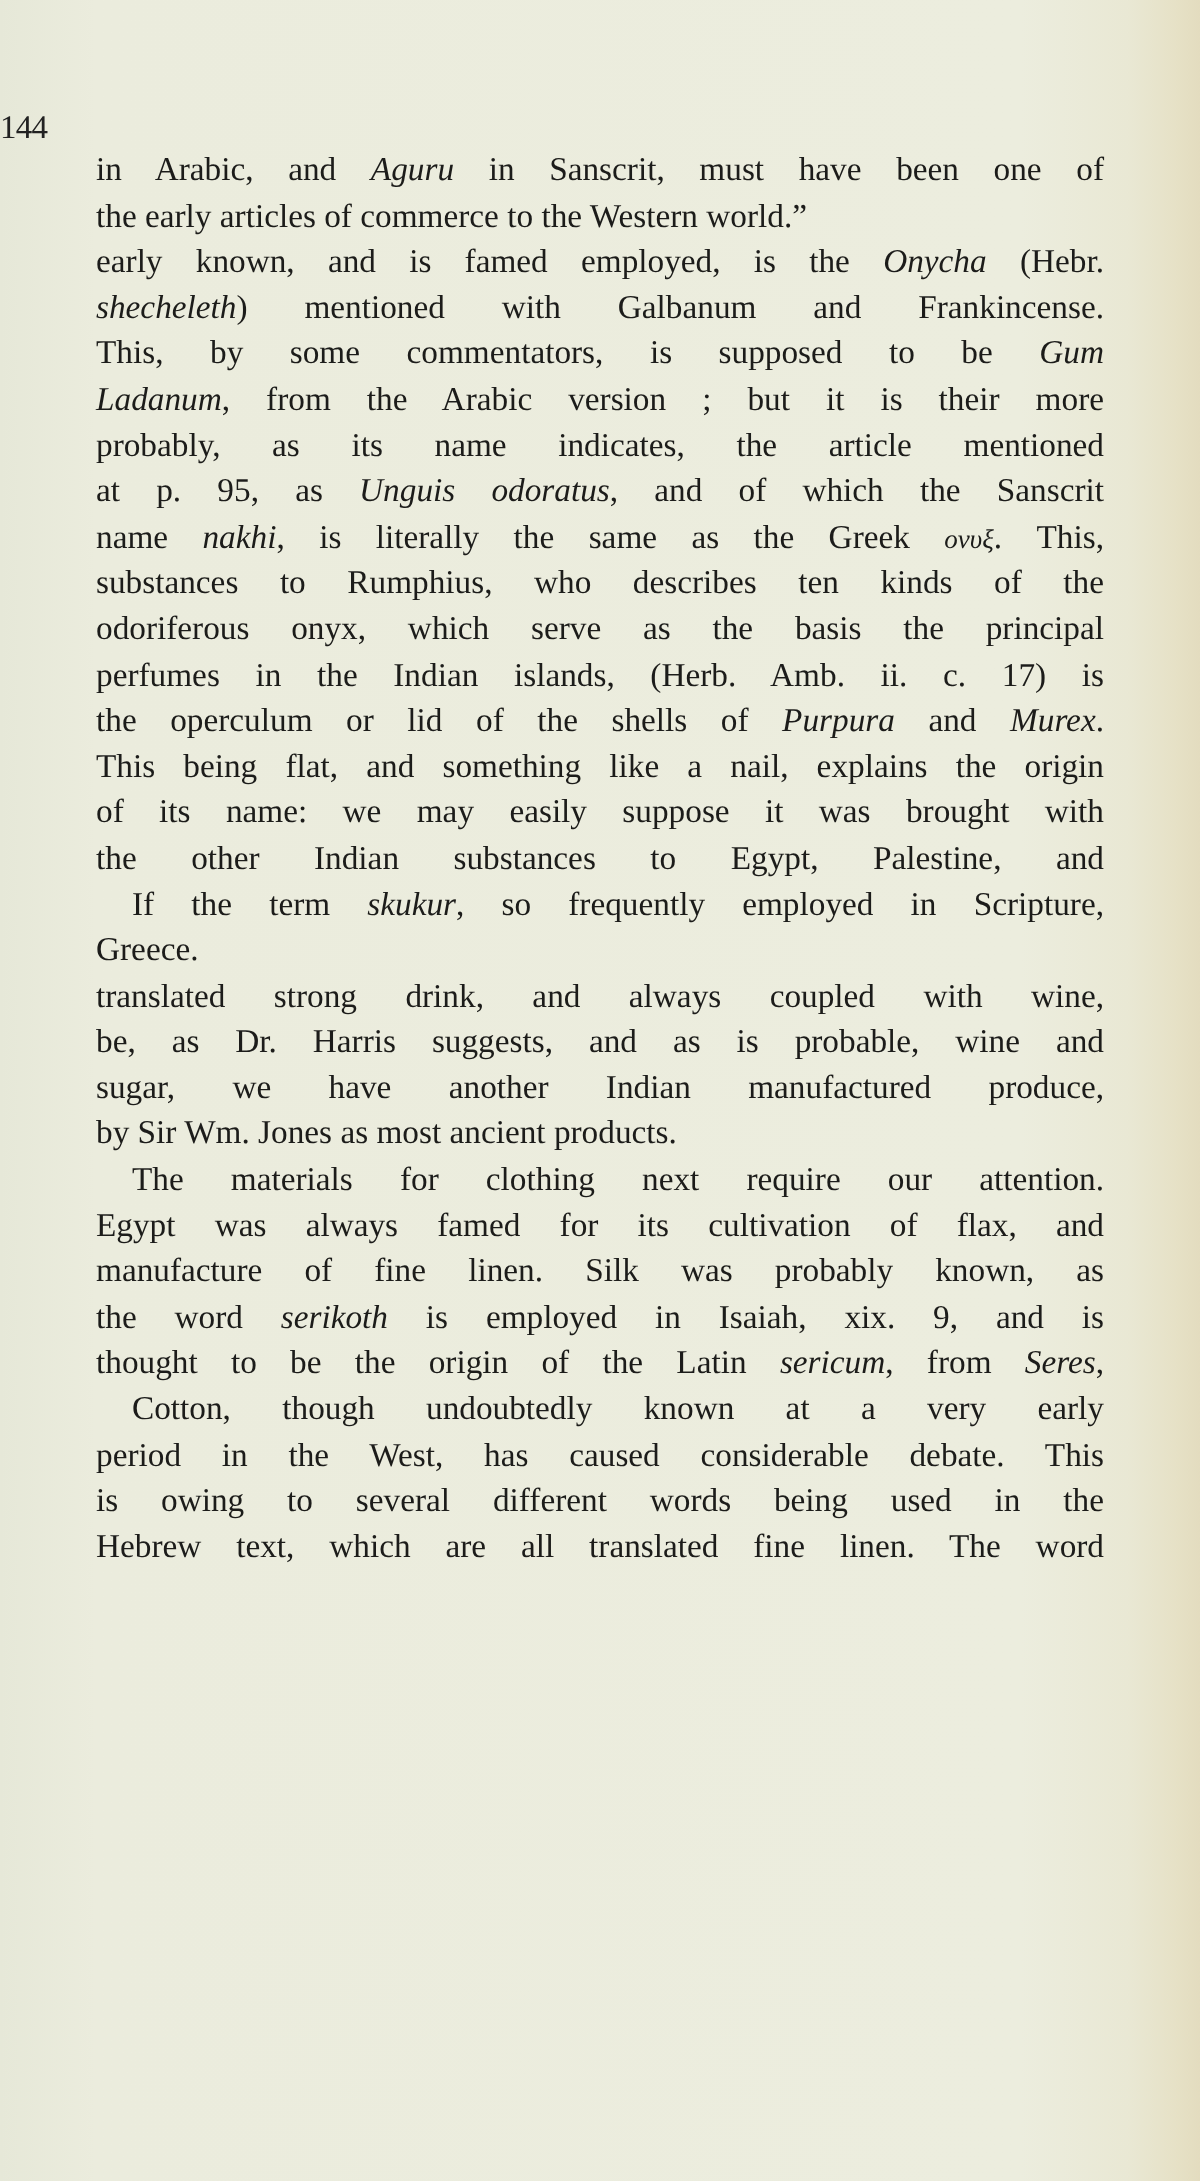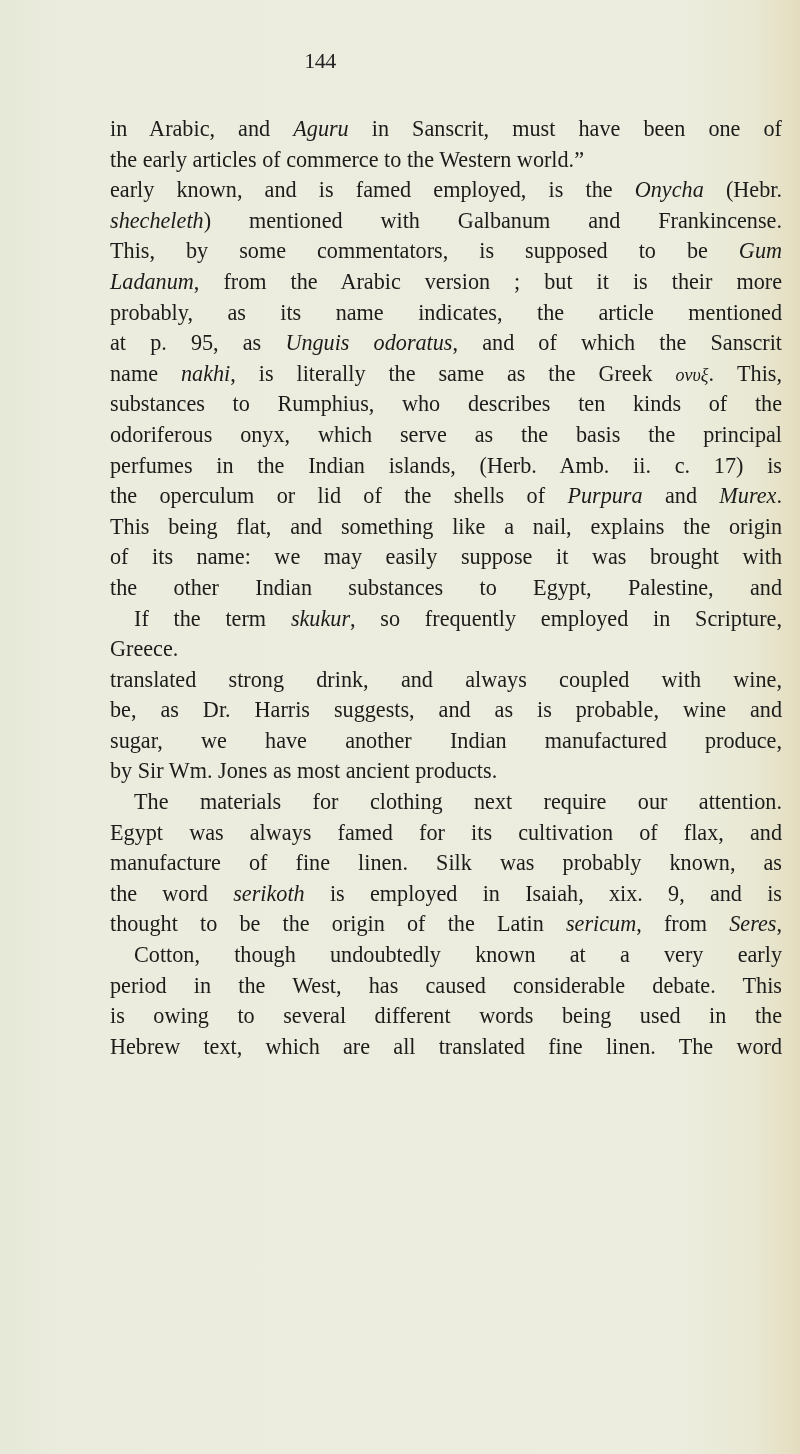--- a/index.html
+++ b/index.html
@@ -16,34 +16,32 @@
     color: #1c1c1a;
   }
   .page {
     position: absolute;
     left: 0; top: 0;
     width: 800px; height: 1454px;
     background: linear-gradient(to right, #e6e8d8 0%, #ebecdd 8%, #ecedde 85%, #e9e8d4 94%, #e6e1c6 98%, #e3dcbf 100%);
   }
   .page-number {
     position: absolute;
-    top: 48px;
+    top: 72px;
     left: 0;
     width: 640px;
-    text-align: center;
     font-size: 22px;
     letter-spacing: -0.5px;
     color: #222;
   }
   .text-block {
     position: absolute;
     left: 64px;
-    top: 114px;
+    top: 98px;
     width: 672px;
-    margin-left: 46px;
   }
   .line {
     height: 30.6px;
     line-height: 30.6px;
     font-size: 22.2px;
     white-space: nowrap;
     text-align: justify;
     text-align-last: justify;
     overflow: visible;
   }

